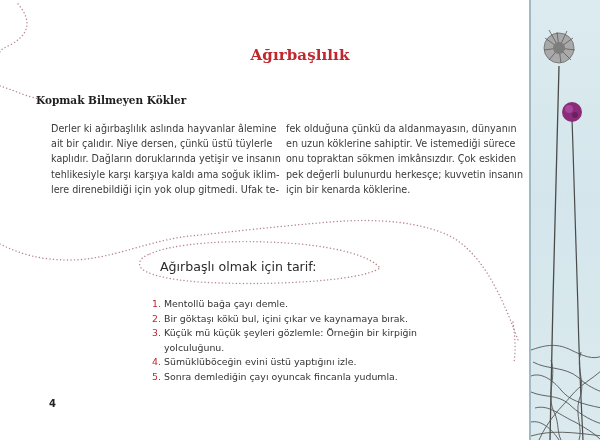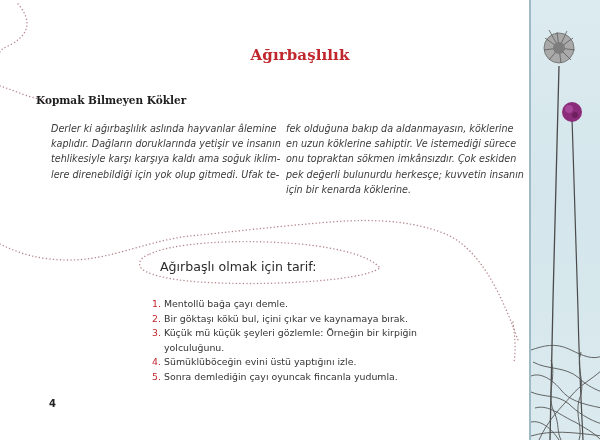--- a/index.html
+++ b/index.html
@@ -20,21 +20,21 @@
   }
   .subtitle {
     position: absolute; left: 36px; top: 94px;
     font-family: "DejaVu Serif", serif; font-weight: bold; font-size: 10.5px; color: #1e1e1e;
   }
   .col {
     position: absolute; top: 121px; width: 222px;
     font-family: "DejaVu Sans", sans-serif; font-size: 9.6px; line-height: 15.2px; color: #3a3a3a;
   }
   .col p { margin: 0; text-align: justify; }
-  .col .ln { display: block; white-space: nowrap; font-style: italic; }
+  .col .ln { display: block; white-space: nowrap; }
   .col-left { left: 51px; }
   .col-right { left: 286px; }
 
   .recipe-heading {
     position: absolute; left: 160px; top: 259px; width: 240px; text-align: left;
     font-family: "DejaVu Sans", sans-serif; font-size: 12.6px; color: #2a2a2a;
   }
 
   .steps {
     position: absolute; left: 152px; top: 297px; margin: 0; padding: 0; list-style: none;
@@ -71,29 +71,30 @@
     </g>
   </svg>
 
   <div class="title">Ağırbaşlılık</div>
 
   <div class="subtitle">Kopmak Bilmeyen Kökler</div>
 
   <div class="col col-left">
     <p>
       <span class="ln">Derler ki ağırbaşlılık aslında hayvanlar âlemine</span>
+      <span class="ln">ait bir çalıdır. Niye dersen, çünkü üstü tüylerle</span>
       <span class="ln">kaplıdır. Dağların doruklarında yetişir ve insanın</span>
       <span class="ln">tehlikesiyle karşı karşıya kaldı ama soğuk iklim-</span>
       <span class="ln">lere direnebildiği için yok olup gitmedi. Ufak te-</span>
     </p>
   </div>
 
   <div class="col col-right">
     <p>
-      <span class="ln">fek olduğuna bakıp da aldanmayasın, köklerine</span>
+      <span class="ln">fek olduğuna çünkü da aldanmayasın, dünyanın</span>
       <span class="ln">en uzun köklerine sahiptir. Ve istemediği sürece</span>
       <span class="ln">onu topraktan sökmen imkânsızdır. Çok eskiden</span>
       <span class="ln">pek değerli bulunurdu herkesçe; kuvvetin insanın</span>
       <span class="ln">için bir kenarda köklerine.</span>
     </p>
   </div>
 
   <div class="recipe-heading">Ağırbaşlı olmak için tarif:</div>
 
   <ol class="steps">

